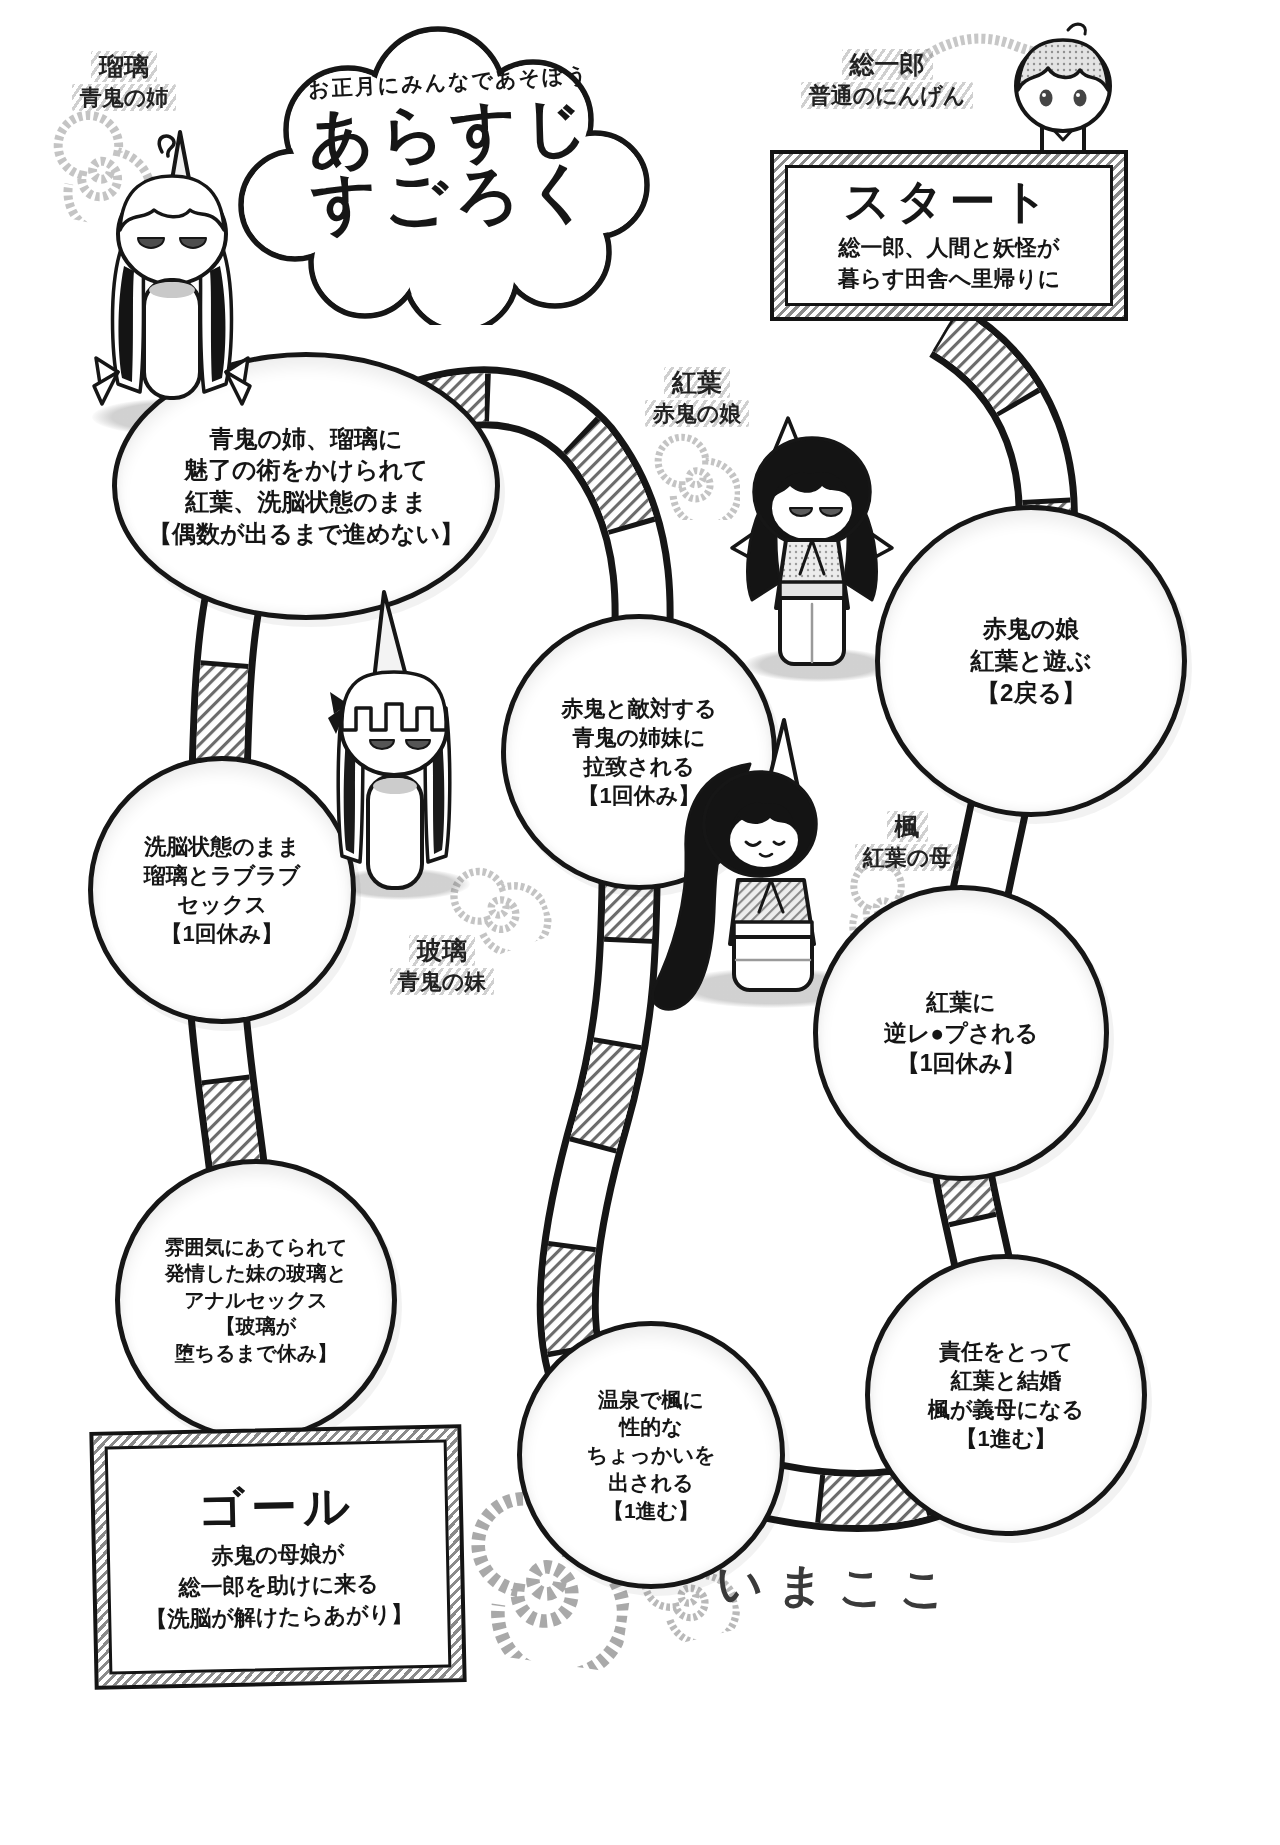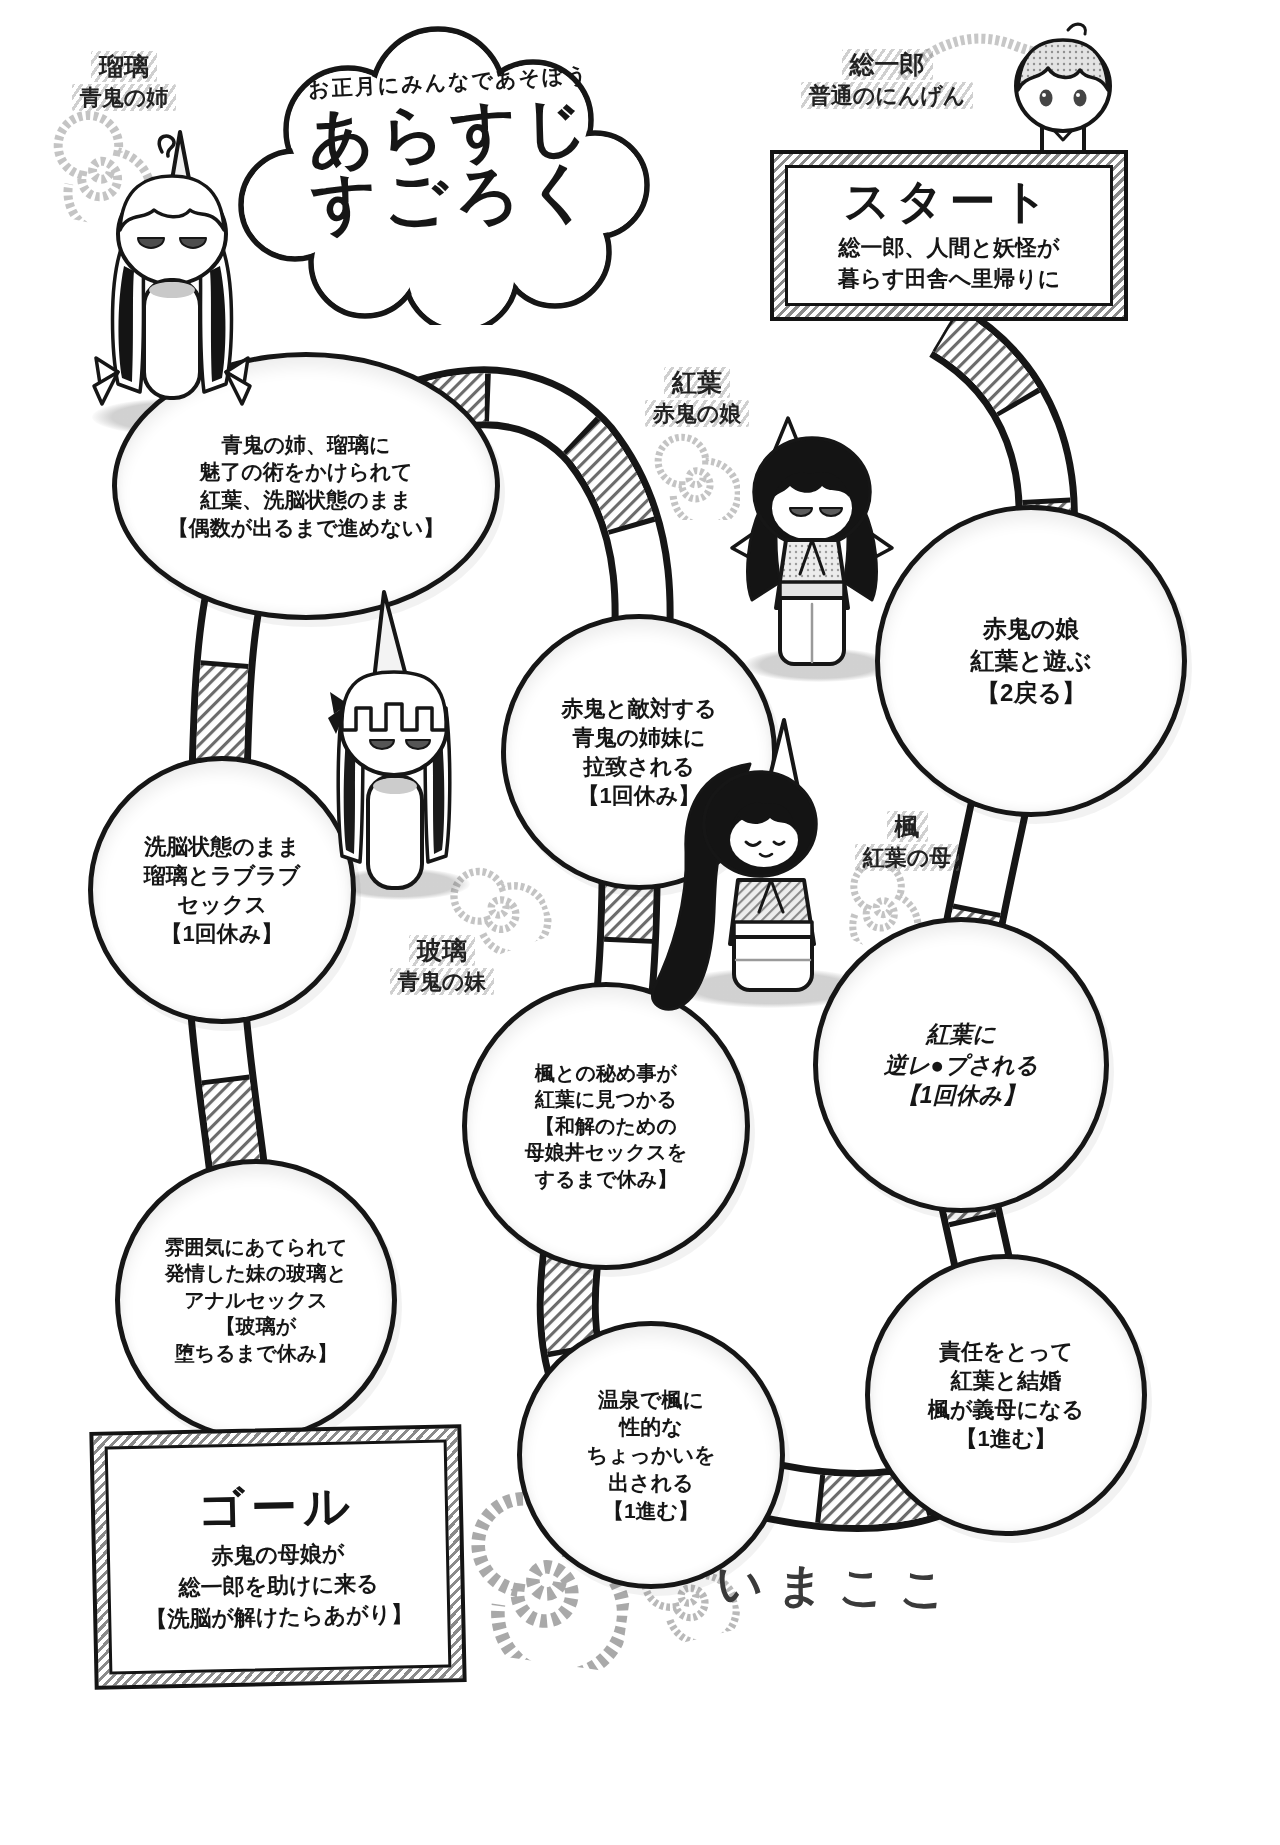--- a/index.html
+++ b/index.html
@@ -258,21 +258,21 @@
   <div class="hbox" style="left:92px;top:1428px;width:372px;height:258px;transform:rotate(-1.2deg);">
     <div class="hbox-inner">
       <div class="hbox-title" style="font-size:46px;">ゴール</div>
       <div class="hbox-line" style="font-size:22px;margin-top:8px;">赤鬼の母娘が</div>
       <div class="hbox-line" style="font-size:22px;">総一郎を助けに来る</div>
       <div class="hbox-line" style="font-size:22px;">【洗脳が解けたらあがり】</div>
     </div>
   </div>
 
   <div class="space" style="left:112px;top:352px;width:378px;height:258px;">
-    <div class="sp-text" style="font-size:21px;">
+    <div class="sp-text" style="font-size:24px;">
       <div class="ln">青鬼の姉、瑠璃に</div>
       <div class="ln">魅了の術をかけられて</div>
       <div class="ln">紅葉、洗脳状態のまま</div>
       <div class="ln">【偶数が出るまで進めない】</div>
     </div>
   </div>
 
   <div class="space" style="left:875px;top:505px;width:302px;height:302px;">
     <div class="sp-text" style="font-size:24px;">
       <div class="ln">赤鬼の娘</div>
@@ -292,37 +292,28 @@
 
   <div class="space" style="left:88px;top:756px;width:258px;height:258px;">
     <div class="sp-text" style="font-size:22px;">
       <div class="ln">洗脳状態のまま</div>
       <div class="ln">瑠璃とラブラブ</div>
       <div class="ln">セックス</div>
       <div class="ln">【1回休み】</div>
     </div>
   </div>
 
-  <div class="space" style="left:813px;top:917px;width:286px;height:286px;font-style:italic;">
+  <div class="space" style="left:813px;top:885px;width:286px;height:286px;">
     <div class="sp-text" style="font-size:23px;">
       <div class="ln">紅葉に</div>
       <div class="ln">逆レ●プされる</div>
       <div class="ln">【1回休み】</div>
     </div>
   </div>
 
-  <div class="space" style="left:462px;top:982px;width:278px;height:278px;">
-    <div class="sp-text" style="font-size:20px;">
-      <div class="ln">楓との秘め事が</div>
-      <div class="ln">紅葉に見つかる</div>
-      <div class="ln">【和解のための</div>
-      <div class="ln">母娘丼セックスを</div>
-      <div class="ln">するまで休み】</div>
-    </div>
-  </div>
 
   <div class="space" style="left:115px;top:1159px;width:272px;height:272px;">
     <div class="sp-text" style="font-size:20px;">
       <div class="ln">雰囲気にあてられて</div>
       <div class="ln">発情した妹の玻璃と</div>
       <div class="ln">アナルセックス</div>
       <div class="ln">【玻璃が</div>
       <div class="ln">堕ちるまで休み】</div>
     </div>
   </div>

